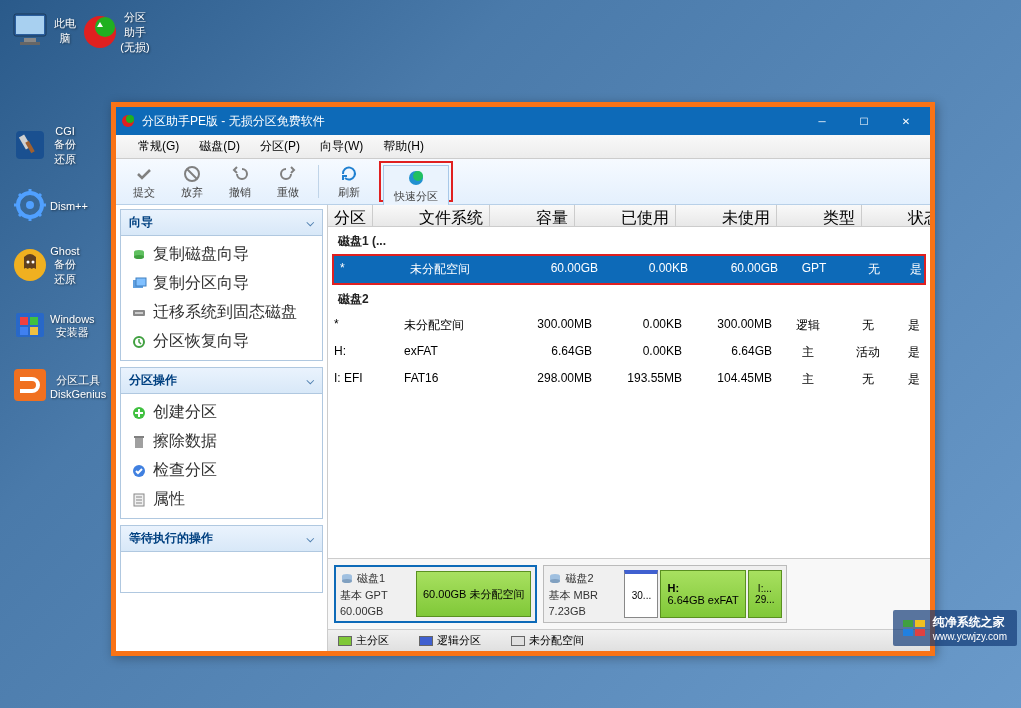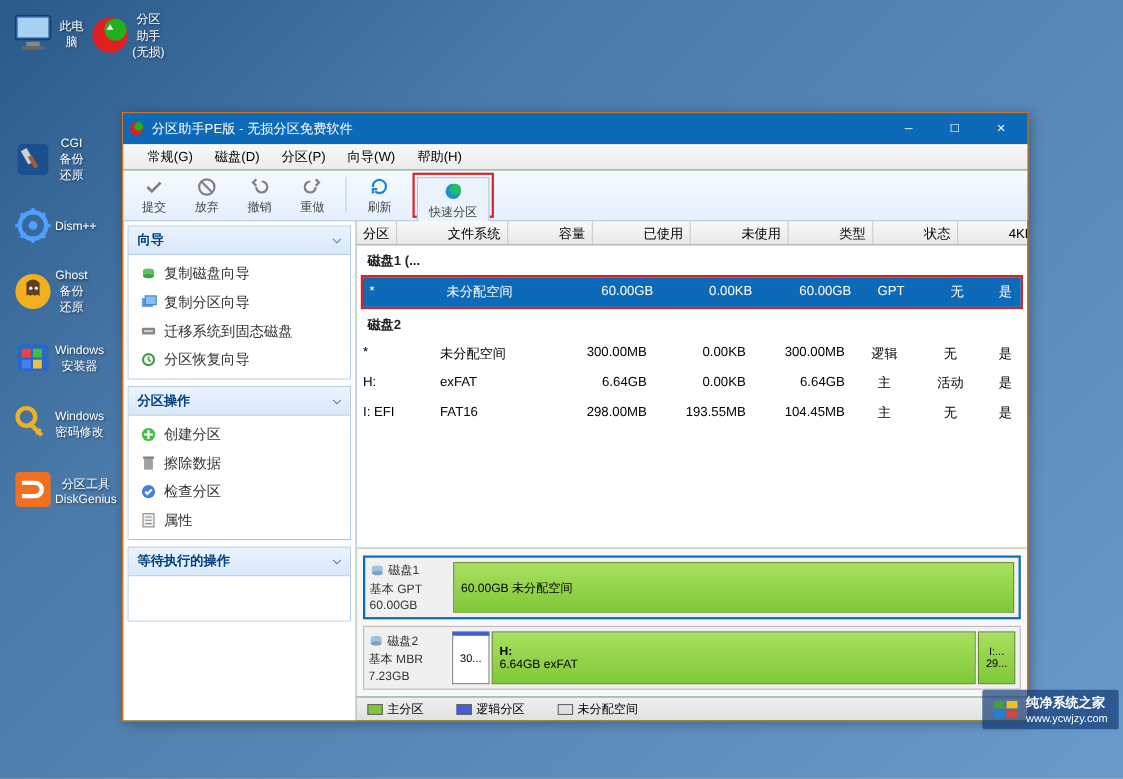--- a/index.html
+++ b/index.html
@@ -3,21 +3,21 @@
 <meta charset="utf-8">
 <style>
 * { box-sizing: border-box; margin: 0; padding: 0; font-family: "Microsoft YaHei", sans-serif; }
 body { width: 1021px; height: 708px; background: linear-gradient(135deg, #2a5a8a 0%, #4a7aaa 30%, #6a9aca 100%); position: relative; overflow: hidden; }
 
 .desktop-icons { position: absolute; top: 10px; left: 10px; display: flex; flex-direction: column; gap: 18px; }
 .desktop-icon { display: flex; align-items: center; width: 70px; color: #fff; font-size: 11px; text-align: center; cursor: pointer; }
 .desktop-icon .icon-img { width: 40px; height: 40px; margin-bottom: 2px; display: flex; align-items: center; justify-content: center; }
 .desktop-icon span { text-shadow: 1px 1px 2px rgba(0,0,0,0.5); }
 
-.app-window { position: absolute; left: 111px; top: 102px; width: 824px; height: 554px; background: #15803d; border: 1px solid #f97316; box-shadow: 2px 2px 10px rgba(0,0,0,0.3); display: flex; flex-direction: column; }
+.app-window { position: absolute; left: 111px; top: 102px; width: 824px; height: 554px; background: #f97316; border: 5px solid #f97316; box-shadow: 2px 2px 10px rgba(0,0,0,0.3); display: flex; flex-direction: column; }
 
 .title-bar { height: 28px; background: #0d6ab8; color: #fff; display: flex; align-items: center; padding: 0 4px; font-size: 12px; }
 .title-bar .title-icon { width: 16px; height: 16px; margin-right: 6px; }
 .title-bar .title-text { flex: 1; }
 .window-controls { display: flex; gap: 2px; }
 .window-control { width: 40px; height: 24px; display: flex; align-items: center; justify-content: center; cursor: pointer; color: #fff; font-size: 10px; }
 
 .menu-bar { height: 24px; background: linear-gradient(#f9f9f9, #ececec); border-bottom: 1px solid #ccc; display: flex; align-items: stretch; font-size: 12px; padding-left: 12px; }
 .menu-item { padding: 0 10px; display: flex; align-items: center; cursor: pointer; }
 
@@ -28,62 +28,62 @@
 .tool-highlight { border: 2px solid #e02020; padding: 2px; margin: 2px 0 2px 4px; }
 .tool-highlight .tool-btn { border: 1px solid #a8c8e8; background: #eaf3fd; }
 
 .main-area { flex: 1; display: flex; overflow: hidden; }
 
 .left-panel { width: 212px; background: #fff; border-right: 1px solid #ccc; padding: 4px; display: flex; flex-direction: column; gap: 6px; }
 .panel-box { border: 1px solid #b0c8e0; }
 .panel-header { background: linear-gradient(#eaf3fd, #d8e8f8); padding: 4px 8px; font-size: 12px; font-weight: bold; color: #004080; display: flex; justify-content: space-between; align-items: center; border-bottom: 1px solid #b0c8e0; }
 .panel-header .collapse-icon { font-size: 10px; color: #5080b0; }
 .panel-body { padding: 4px 2px; background: #fff; }
-.wizard-item { display: flex; align-items: center; padding: 4px 8px; font-size: 13px; color: #333; cursor: pointer; gap: 6px; }
+.wizard-item { display: flex; align-items: center; padding: 4px 8px; font-size: 16px; color: #333; cursor: pointer; gap: 6px; }
 .wizard-icon { width: 16px; height: 16px; flex-shrink: 0; }
 .panel-body.empty { min-height: 40px; }
 
 .right-panel { flex: 1; display: flex; flex-direction: column; overflow: hidden; }
 
-.table-header { height: 22px; background: linear-gradient(#f9f9f9, #e8e8e8); border-bottom: 1px solid #ccc; display: flex; font-size: 12px; gap: 40px; }
+.table-header { height: 22px; background: linear-gradient(#f9f9f9, #e8e8e8); border-bottom: 1px solid #ccc; display: flex; font-size: 16px; gap: 40px; }
 .th { border-right: 1px solid #ccc; padding: 3px 6px; text-align: left; white-space: nowrap; }
 .col-part { width: 70px; }
 .col-fs { width: 100px; }
 .col-cap { width: 100px; text-align: right; }
 .col-used { width: 90px; text-align: left; }
 .col-free { width: 90px; text-align: right; }
 .col-type { width: 60px; text-align: center; }
 .col-status { width: 60px; text-align: center; }
 .col-align { flex: 1; text-align: center; }
 
 .table-body { flex: 1; overflow-y: auto; font-size: 12px; background: #fff; }
 .disk-group-label { padding: 6px 10px 4px; font-weight: bold; color: #222; }
 .table-row { display: flex; padding: 3px 0; }
 .table-row.selected { background: #0d6ab8; color: #fff; }
 .table-row .td { padding: 2px 6px; white-space: nowrap; overflow: hidden; }
 .td.col-cap, .td.col-used, .td.col-free { text-align: right; }
 .td.col-type, .td.col-status, .td.col-align { text-align: center; }
 .highlight-box { border: 2px solid #e02020; margin: 0 4px; }
 
-.disk-visual-area { border-top: 1px solid #ccc; padding: 6px; background: #f8f8f8; display: flex; flex-direction: column; gap: 6px; }
+.disk-visual-area { border-top: 1px solid #ccc; padding: 6px; background: #f8f8f8; display: flex; flex-direction: row; gap: 6px; }
 .disk-block { border: 1px solid #bbb; background: #f0f0f0; padding: 4px; display: flex; gap: 4px; align-items: stretch; height: 58px; }
 .disk-info { width: 72px; display: flex; flex-direction: column; justify-content: center; font-size: 11px; color: #333; gap: 2px; }
 .disk-info .disk-icon { width: 14px; height: 14px; display: inline-block; vertical-align: middle; }
 .disk-bar { flex: 1; display: flex; gap: 2px; border-radius: 17px; }
 .part-box { border: 1px solid #888; display: flex; flex-direction: column; justify-content: center; padding: 2px 6px; font-size: 11px; position: relative; background: #fff; }
 .part-box.green { background: linear-gradient(#a8e060, #80c838); border-color: #5a9020; }
 .part-box.blue-h { border-top: 4px solid #4060d0; }
 .part-small { width: 34px; font-size: 10px; text-align: center; overflow: hidden; }
 .disk-block.selected { border: 2px solid #0d6ab8; }
 
 .legend-bar { height: 22px; background: linear-gradient(#f0f0f0, #e0e0e0); border-top: 1px solid #ccc; display: flex; align-items: center; padding: 0 10px; gap: 30px; font-size: 11px; text-align: center; }
 .legend-item { display: flex; align-items: center; gap: 4px; }
 .legend-swatch { width: 14px; height: 10px; border: 1px solid #666; }
 
-.watermark { position: absolute; right: 4px; bottom: 45px; color: #fff; font-size: 12px; background: rgba(20,60,120,0.7); padding: 4px 10px; display: flex; align-items: center; gap: 6px; border-radius: 2px; }
+.watermark { position: absolute; right: 4px; bottom: 62px; color: #fff; font-size: 12px; background: rgba(20,60,120,0.7); padding: 4px 10px; display: flex; align-items: center; gap: 6px; border-radius: 2px; }
 .watermark .wm-logo { width: 24px; height: 16px; }
 
 svg { display: block; }
 </style>
 </head>
 <body>
 
 <div class="desktop-icons">
   <div class="desktop-icon">
     <div class="icon-img">
@@ -154,30 +154,20 @@
           <rect x="20" y="12" width="8" height="8" fill="#40c040"></rect>
           <rect x="10" y="22" width="8" height="8" fill="#4080f0"></rect>
           <rect x="20" y="22" width="8" height="8" fill="#f0c040"></rect>
         </svg>
       </div>
     <span>Windows安装器</span>
   </div>
   <div class="desktop-icon">
     <div class="icon-img">
         <svg width="40" height="40" viewBox="0 0 40 40">
-          <circle cx="14" cy="14" r="8" fill="none" stroke="#f0b020" stroke-width="4"></circle>
-          <rect x="18" y="18" width="16" height="4" fill="#f0b020" transform="rotate(45 18 18)"></rect>
-          <rect x="26" y="24" width="3" height="6" fill="#f0b020" transform="rotate(45 26 24)"></rect>
-        </svg>
-      </div>
-    <span>Windows密码修改</span>
-  </div>
-  <div class="desktop-icon">
-    <div class="icon-img">
-        <svg width="40" height="40" viewBox="0 0 40 40">
           <rect x="4" y="4" width="32" height="32" rx="4" fill="#f07020"></rect>
           <path d="M10 12 h12 a8 8 0 0 1 0 16 h-12 v-4 h12 a4 4 0 0 0 0 -8 h-12 z" fill="#fff"></path>
         </svg>
       </div>
     <span>分区工具DiskGenius</span>
   </div>
 </div>
 
 <div class="app-window">
   <div class="title-bar">

